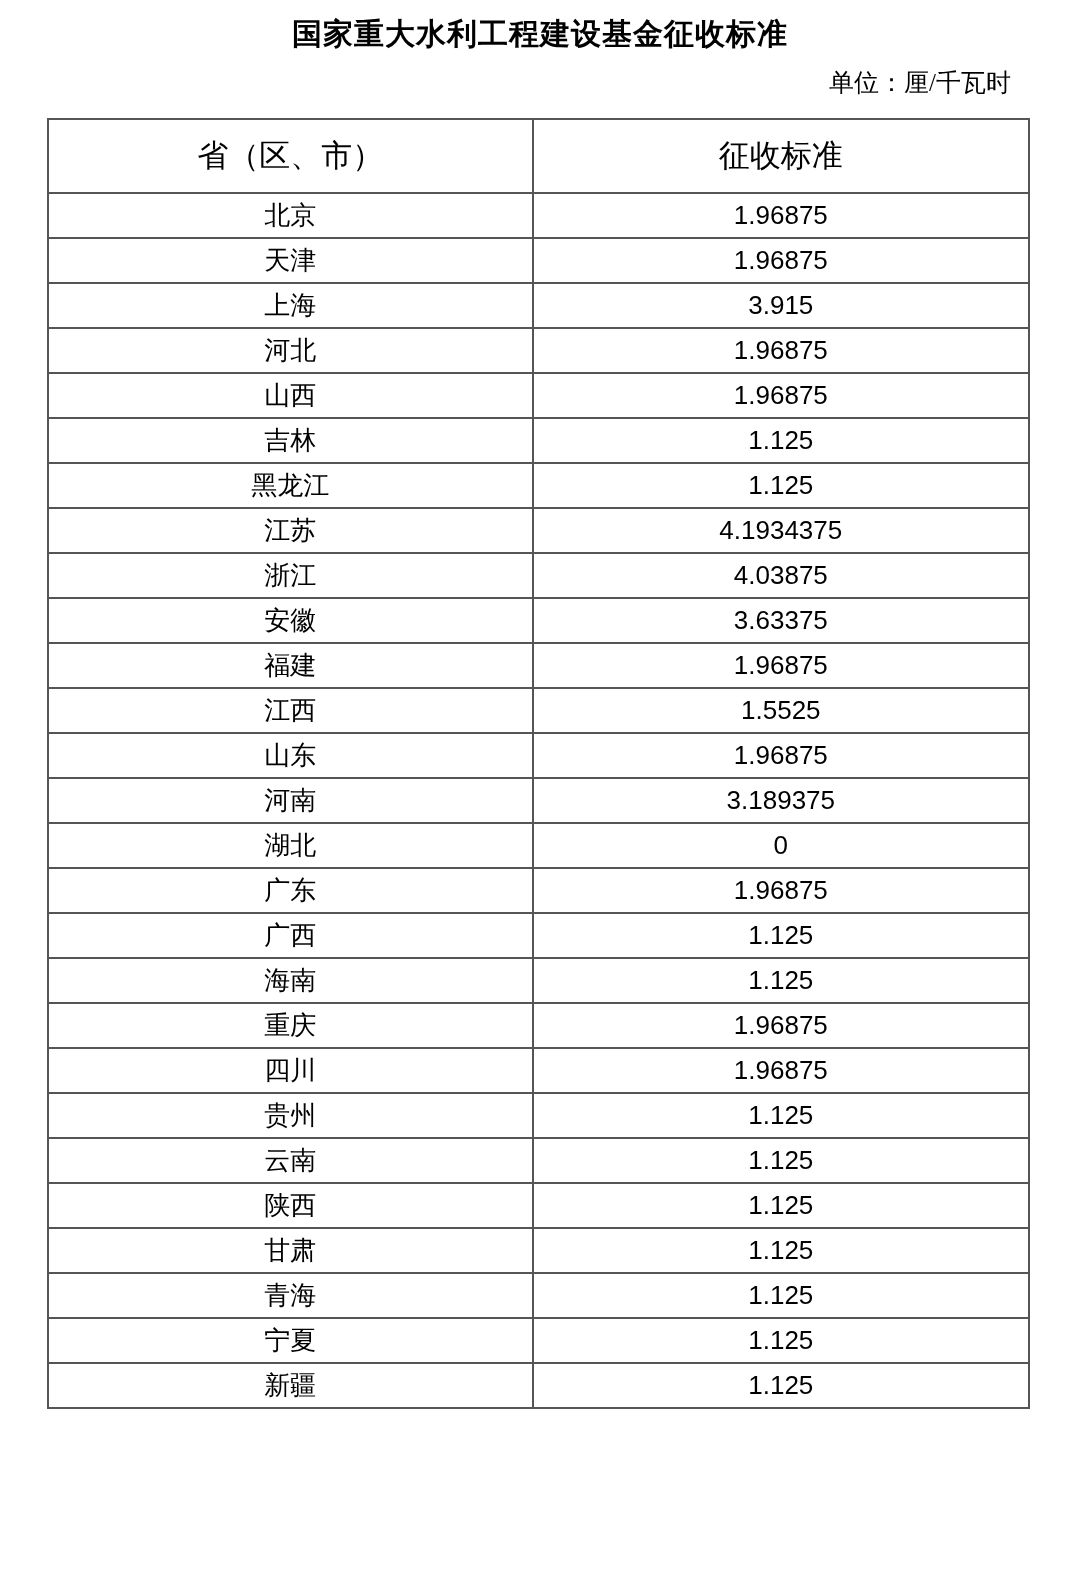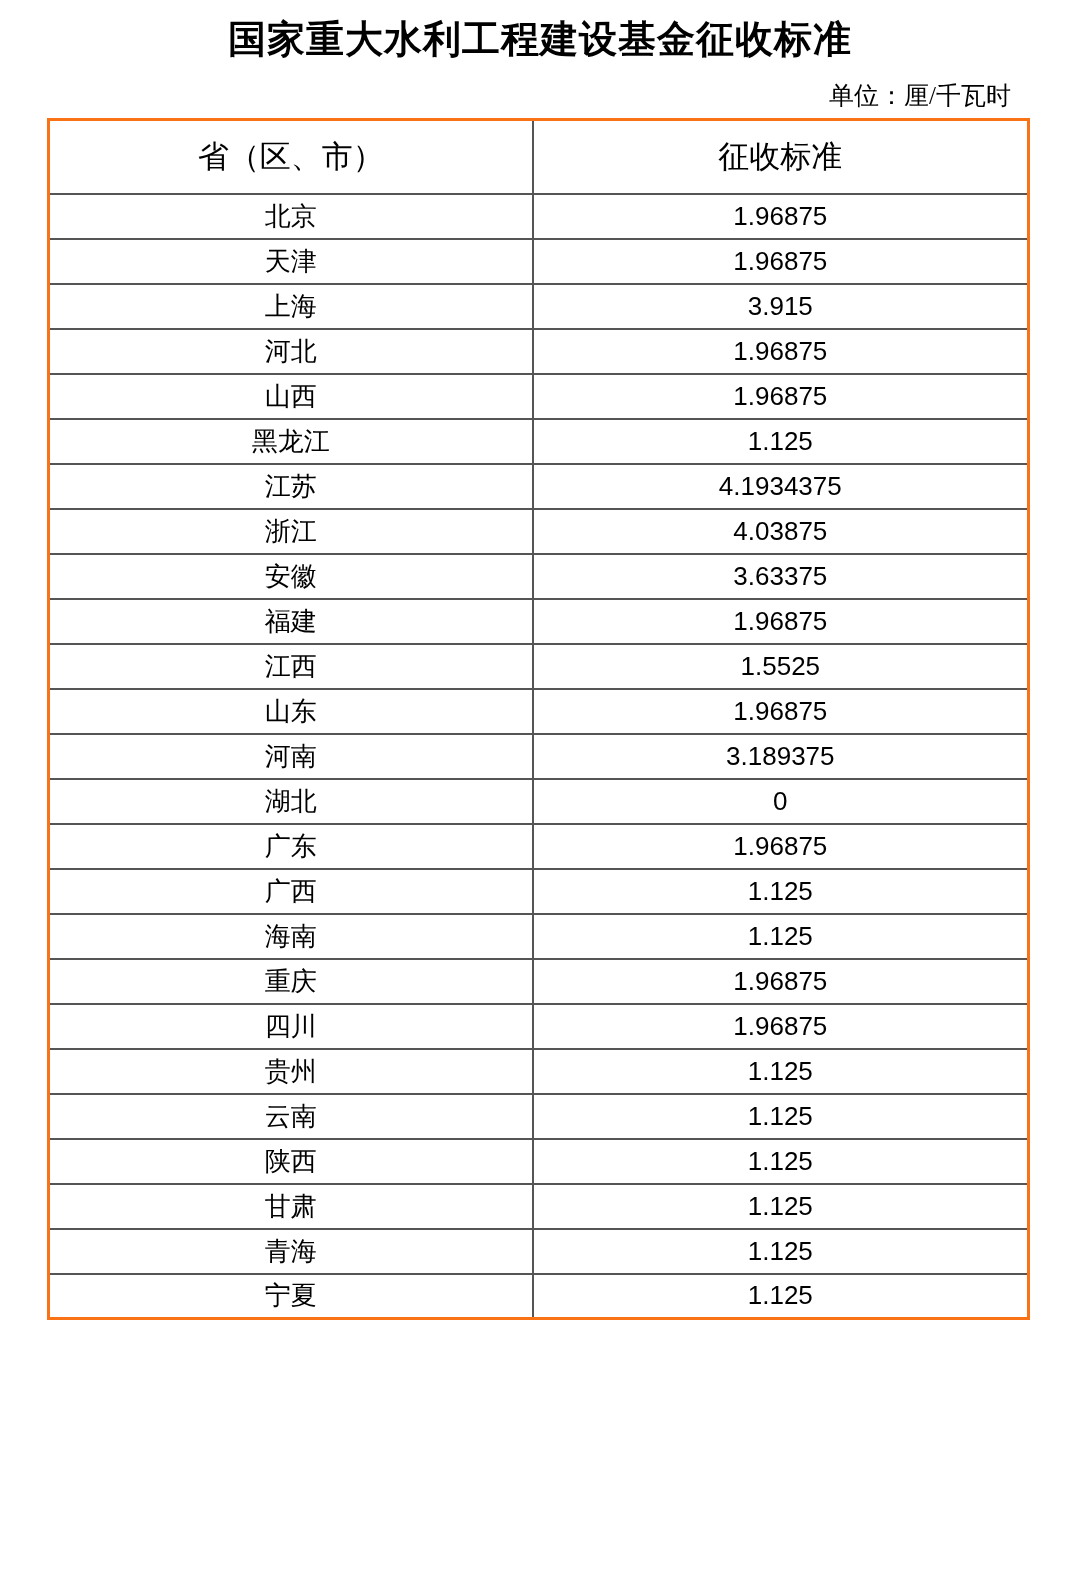--- a/index.html
+++ b/index.html
@@ -15,41 +15,41 @@
   }
   .title {
     position: absolute;
     top: 14px;
     left: 0;
     width: 100%;
     margin: 0;
     text-align: center;
     font-family: Liberation Sans, sans-serif;
     font-weight: 700;
-    font-size: 38px;
+    font-size: 30px;
     letter-spacing: 1px;
     color: #000000;
   }
   .unit-line {
     position: absolute;
-    top: 79px;
+    top: 66px;
     right: 69px;
     font-size: 25px;
     font-family: "Liberation Serif", "DejaVu Serif", serif;
     color: #000000;
     white-space: nowrap;
   }
   table.rates {
     position: absolute;
     top: 118px;
     left: 47px;
     width: 983px;
     border-collapse: collapse;
     table-layout: fixed;
-    border: 3px solid #f97316;
+    border: 1px solid #f97316;
   }
   table.rates th,
   table.rates td {
     border: 2px solid #555555;
     text-align: center;
     vertical-align: middle;
     padding: 0;
     overflow: hidden;
     white-space: nowrap;
   }
@@ -105,20 +105,24 @@
         </tr>
         <tr class="data-row">
           <td class="province">河北</td>
           <td class="rate">1.96875</td>
         </tr>
         <tr class="data-row">
           <td class="province">山西</td>
           <td class="rate">1.96875</td>
         </tr>
         <tr class="data-row">
+          <td class="province">吉林</td>
+          <td class="rate">1.125</td>
+        </tr>
+        <tr class="data-row">
           <td class="province">黑龙江</td>
           <td class="rate">1.125</td>
         </tr>
         <tr class="data-row">
           <td class="province">江苏</td>
           <td class="rate">4.1934375</td>
         </tr>
         <tr class="data-row">
           <td class="province">浙江</td>
           <td class="rate">4.03875</td>
@@ -182,17 +186,21 @@
         <tr class="data-row">
           <td class="province">甘肃</td>
           <td class="rate">1.125</td>
         </tr>
         <tr class="data-row">
           <td class="province">青海</td>
           <td class="rate">1.125</td>
         </tr>
         <tr class="data-row">
           <td class="province">宁夏</td>
+          <td class="rate">1.125</td>
+        </tr>
+        <tr class="data-row">
+          <td class="province">新疆</td>
           <td class="rate">1.125</td>
         </tr>
       </tbody>
   </table>
 </div>
 
 </body></html>

